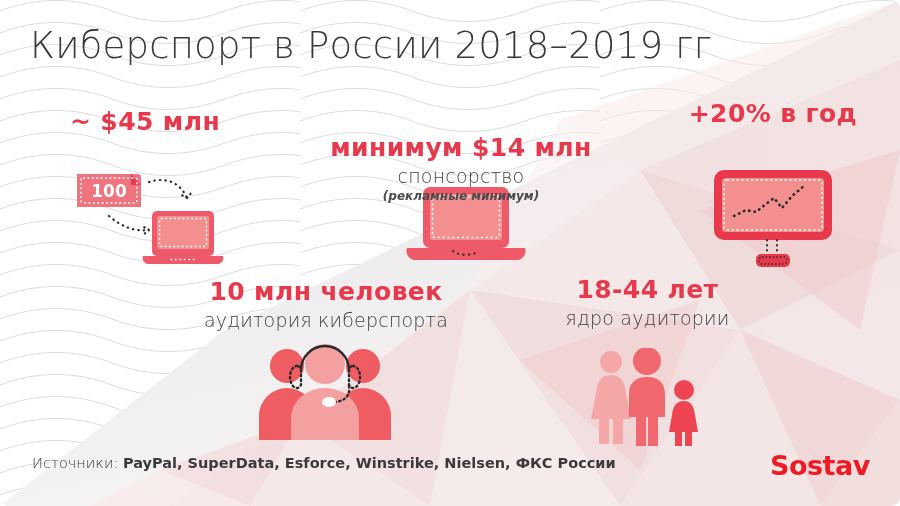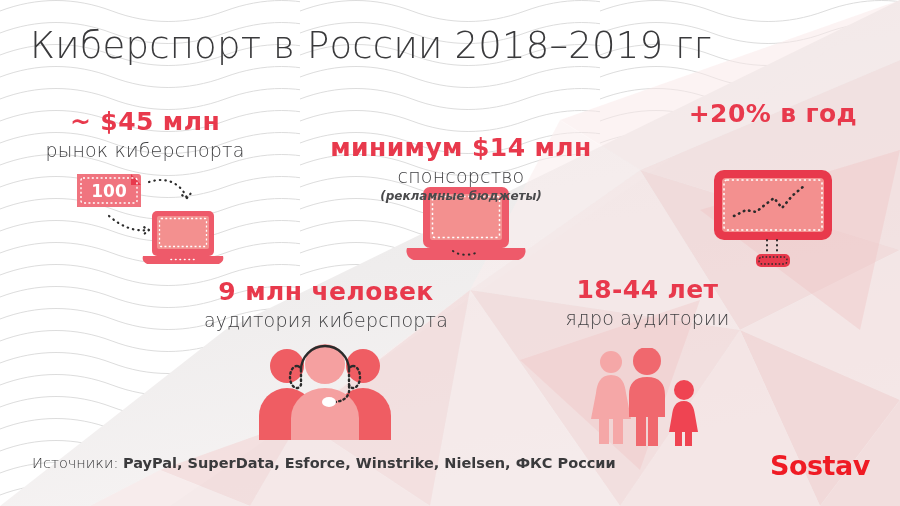--- a/index.html
+++ b/index.html
@@ -3,20 +3,21 @@
 <meta charset="utf-8">
 <style>
   html,body{margin:0;padding:0;background:#fff;}
   body{font-family:"DejaVu Sans","Liberation Sans",sans-serif;}
 
   #poster{
     position:relative;
     width:900px;height:506px;
     overflow:hidden;
     background:#fef9c3;
+    border-radius:9px;
   }
 
   
   .bg-layer{position:absolute;inset:0;}
   .bg-waves{z-index:1;}
   .bg-gray{z-index:2;}
   .bg-poly{z-index:3;}
   .bg-layer svg{display:block;width:900px;height:506px;}
 
   
@@ -125,35 +126,34 @@
         <polygon points="700,210 900,150 860,330" fill="#f0c2c2"></polygon>
         <polygon points="520,360 700,300 640,470" fill="#f1c6c6"></polygon>
       </g>
     </svg>
   </div>
 
   <div class="title">Киберспорт в России 2018–2019 гг</div>
 
   <div class="stat" id="stat-market">
     <div class="big">~ $45 млн</div>
-    <div class="sub">рынок киберспорта</div>
   </div>
 
   <div class="stat" id="stat-sponsor">
     <div class="big">минимум $14 млн</div>
     <div class="sub">спонсорство</div>
-    <div class="note">(рекламные бюджеты)</div>
+    <div class="note">(рекламные минимум)</div>
   </div>
 
   <div class="stat" id="stat-growth">
     <div class="big">+20% в год</div>
   </div>
 
   <div class="stat" id="stat-audience">
-    <div class="big">9 млн человек</div>
+    <div class="big">10 млн человек</div>
     <div class="sub">аудитория киберспорта</div>
   </div>
 
   <div class="stat" id="stat-core">
     <div class="big">18-44 лет</div>
     <div class="sub">ядро аудитории</div>
   </div>
 
   <div class="art" id="art-money">
     <svg width="160" height="105" viewBox="0 0 160 105" xmlns="http://www.w3.org/2000/svg">

